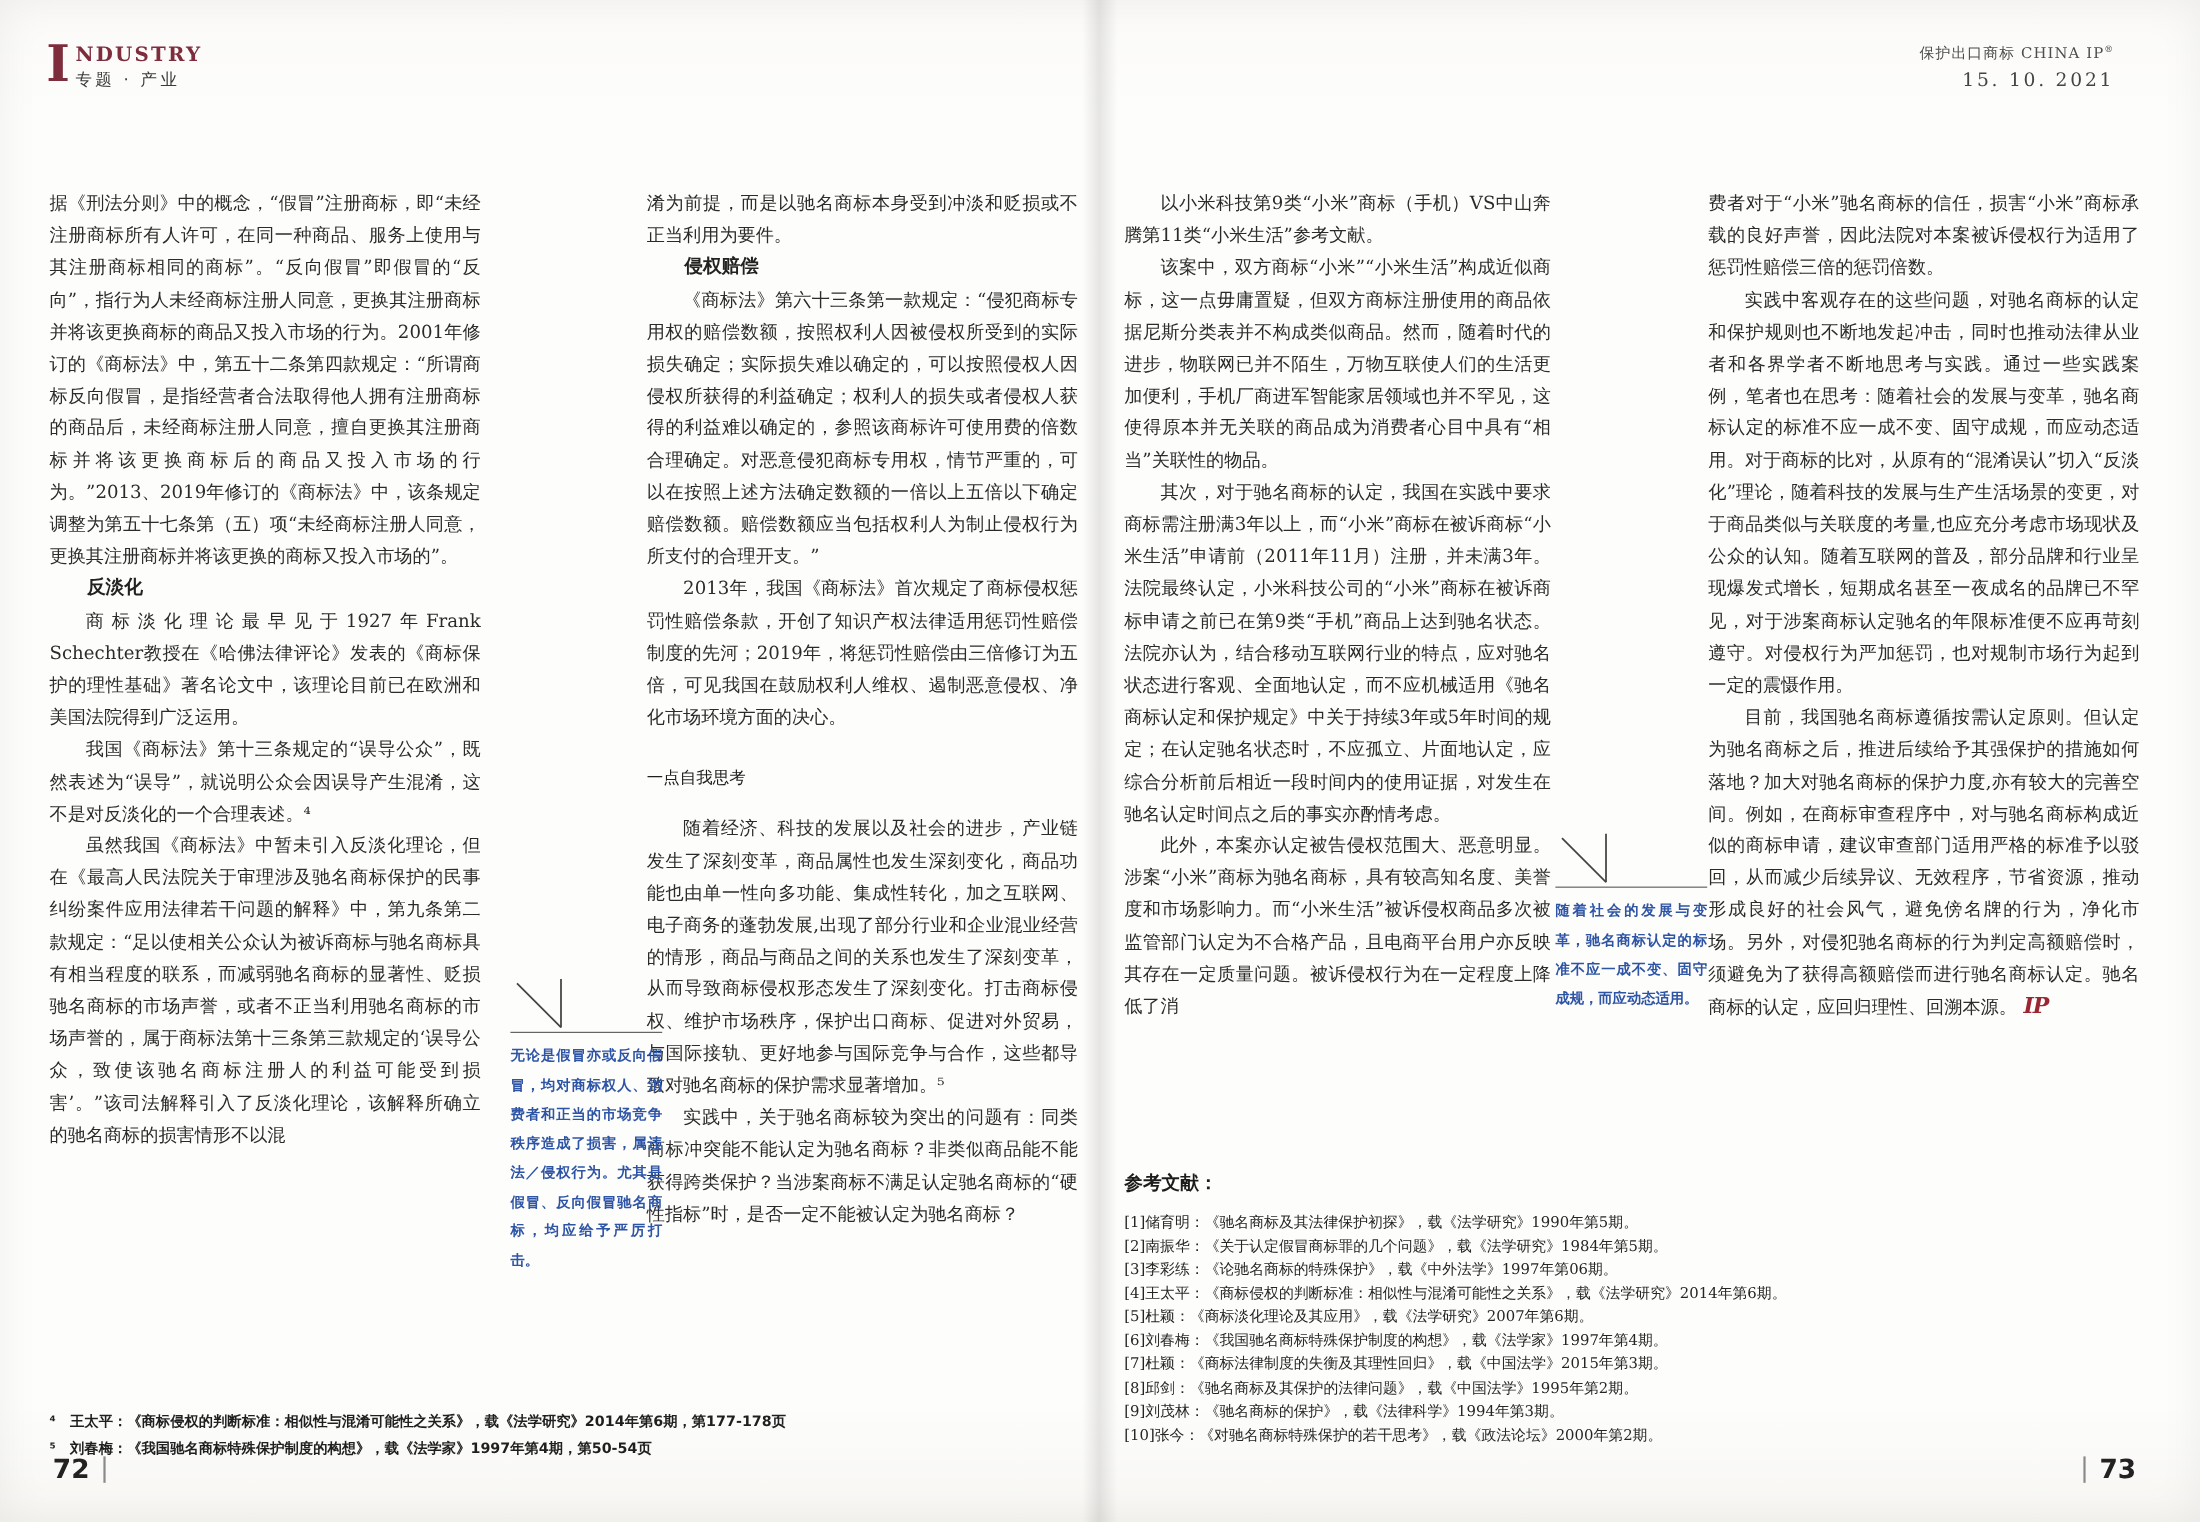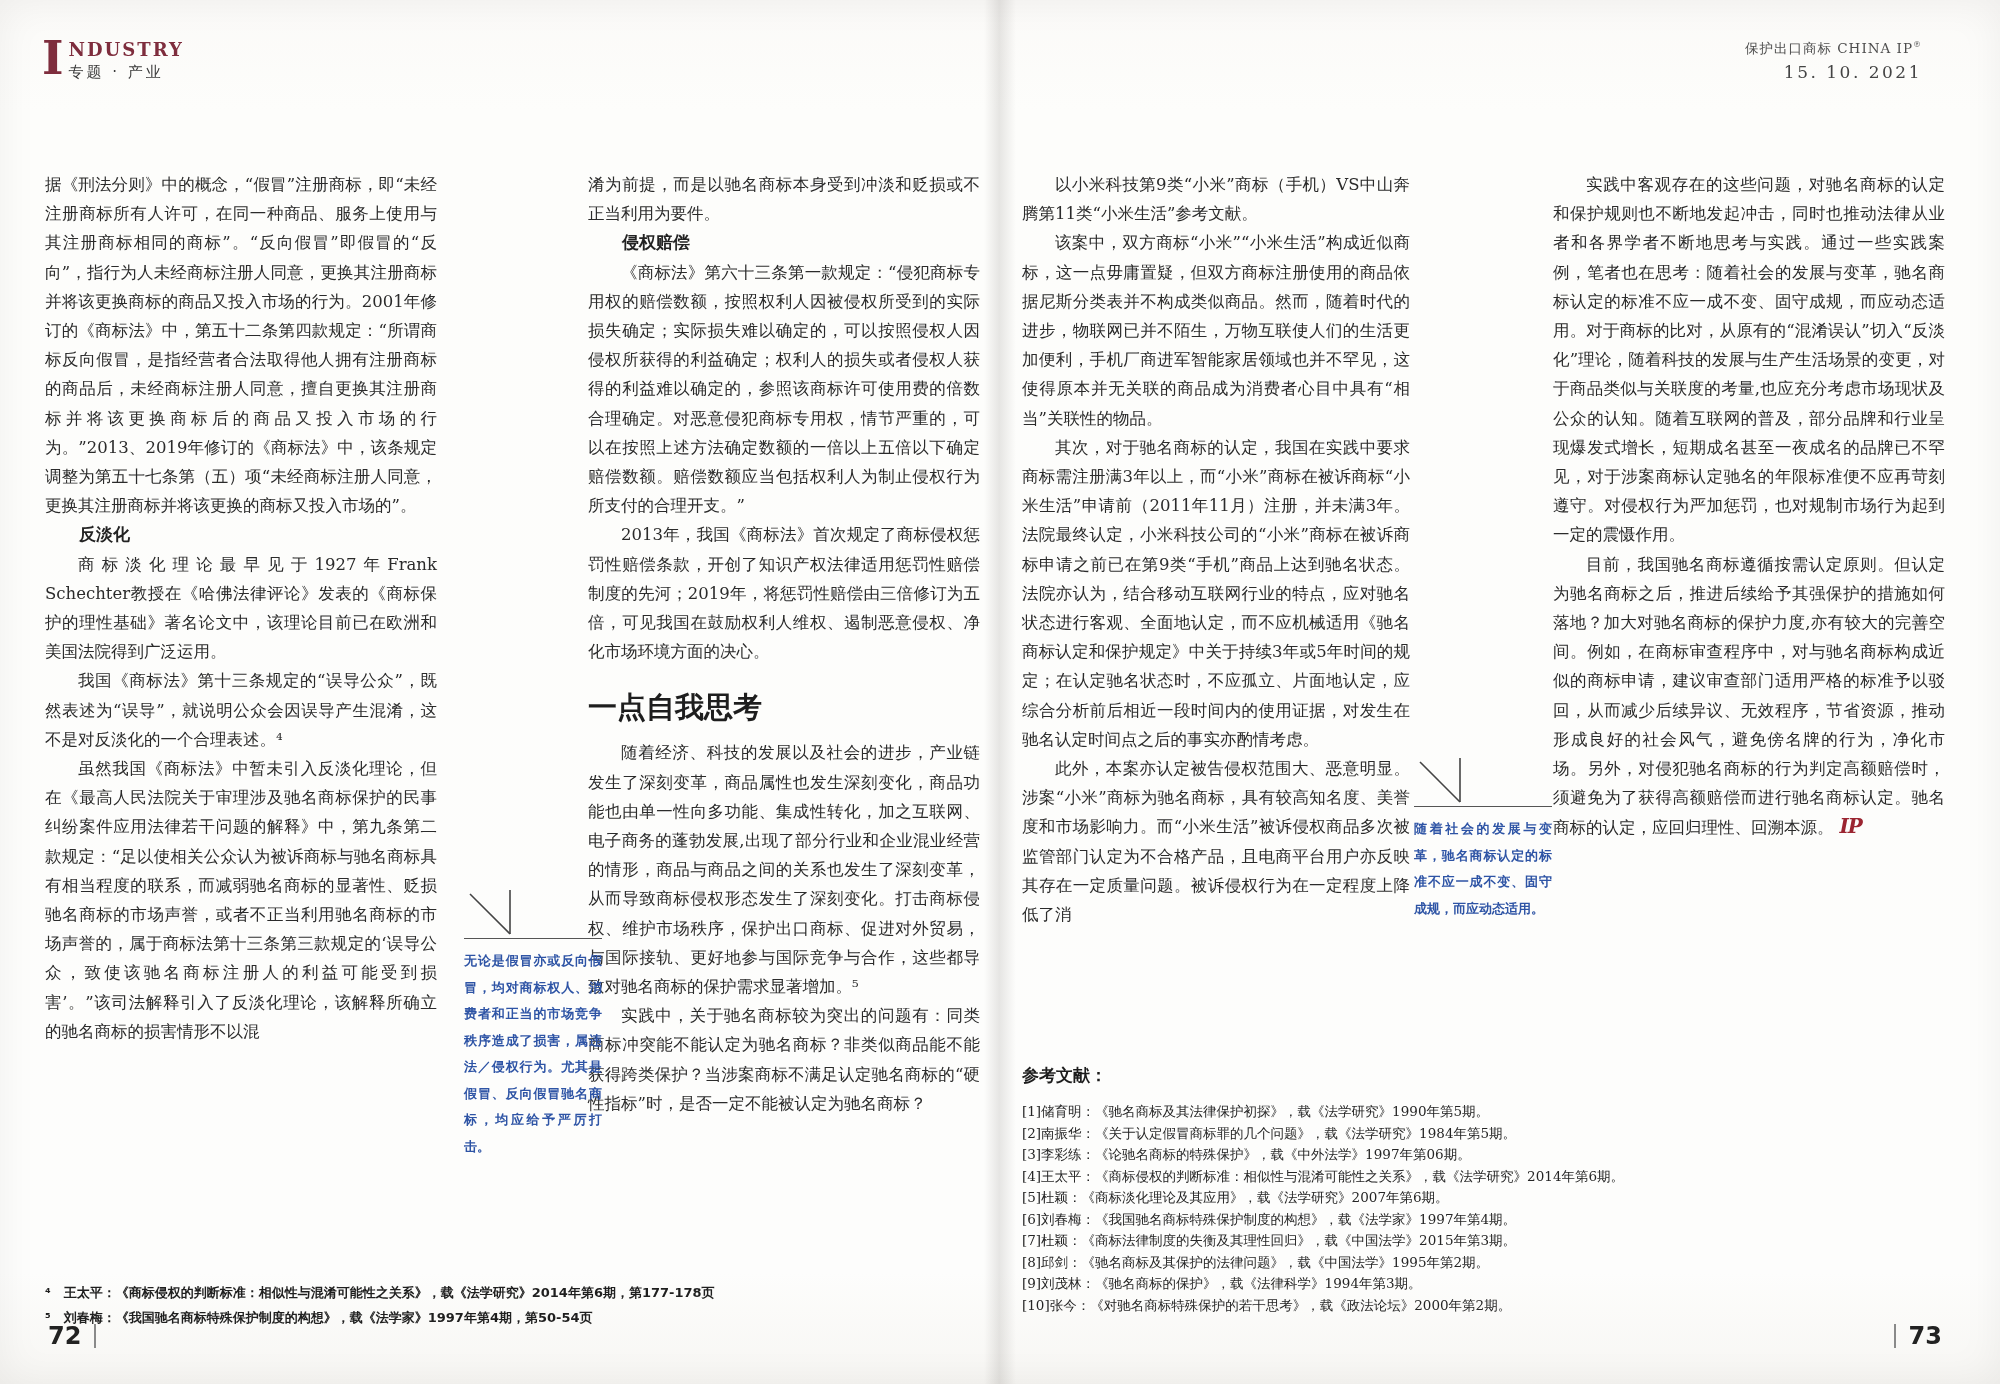--- a/index.html
+++ b/index.html
@@ -37,21 +37,21 @@
   
   .col{position:absolute;top:170px;text-align:justify;}
   .col p{margin:0;font-size:16.5px;line-height:29.2px;text-indent:2em;}
   .col p.noindent{text-indent:0;}
   .col h3{
     margin:0;font-family:"DejaVu Sans","Liberation Sans",sans-serif;
     font-size:17px;font-weight:bold;text-indent:2em;line-height:29.2px;color:#222;
   }
   .col h2{
     margin:26px 0 16px 0;font-family:"DejaVu Sans","Liberation Sans",sans-serif;
-    font-size:29px;font-weight:bold;text-indent:0;line-height:30px;color:#1e1e1e;
+    font-size:15px;font-weight:normal;text-indent:0;line-height:30px;color:#1e1e1e;
   }
   #col1{left:45px;width:392px;}
   #col2{left:588px;width:392px;}
   #col3{left:1022px;width:388px;}
   #col4{left:1553px;width:392px;}
   .endmark{
     font-family:"DejaVu Serif","Liberation Serif",serif;
     font-style:italic;font-weight:bold;color:#9b2531;font-size:20px;
     margin-left:6px;letter-spacing:-1px;
   }
@@ -124,20 +124,21 @@
       <p>随着经济、科技的发展以及社会的进步，产业链发生了深刻变革，商品属性也发生深刻变化，商品功能也由单一性向多功能、集成性转化，加之互联网、电子商务的蓬勃发展,出现了部分行业和企业混业经营的情形，商品与商品之间的关系也发生了深刻变革，从而导致商标侵权形态发生了深刻变化。打击商标侵权、维护市场秩序，保护出口商标、促进对外贸易，与国际接轨、更好地参与国际竞争与合作，这些都导致对驰名商标的保护需求显著增加。⁵</p>
       <p>实践中，关于驰名商标较为突出的问题有：同类商标冲突能不能认定为驰名商标？非类似商品能不能获得跨类保护？当涉案商标不满足认定驰名商标的“硬性指标”时，是否一定不能被认定为驰名商标？</p>
     </div>
   <div id="col3" class="col">
       <p>以小米科技第9类“小米”商标（手机）VS中山奔腾第11类“小米生活”参考文献。</p>
       <p>该案中，双方商标“小米”“小米生活”构成近似商标，这一点毋庸置疑，但双方商标注册使用的商品依据尼斯分类表并不构成类似商品。然而，随着时代的进步，物联网已并不陌生，万物互联使人们的生活更加便利，手机厂商进军智能家居领域也并不罕见，这使得原本并无关联的商品成为消费者心目中具有“相当”关联性的物品。</p>
       <p>其次，对于驰名商标的认定，我国在实践中要求商标需注册满3年以上，而“小米”商标在被诉商标“小米生活”申请前（2011年11月）注册，并未满3年。法院最终认定，小米科技公司的“小米”商标在被诉商标申请之前已在第9类“手机”商品上达到驰名状态。法院亦认为，结合移动互联网行业的特点，应对驰名状态进行客观、全面地认定，而不应机械适用《驰名商标认定和保护规定》中关于持续3年或5年时间的规定；在认定驰名状态时，不应孤立、片面地认定，应综合分析前后相近一段时间内的使用证据，对发生在驰名认定时间点之后的事实亦酌情考虑。</p>
       <p>此外，本案亦认定被告侵权范围大、恶意明显。涉案“小米”商标为驰名商标，具有较高知名度、美誉度和市场影响力。而“小米生活”被诉侵权商品多次被监管部门认定为不合格产品，且电商平台用户亦反映其存在一定质量问题。被诉侵权行为在一定程度上降低了消</p>
     </div>
   <div id="col4" class="col">
+      <p class="noindent">费者对于“小米”驰名商标的信任，损害“小米”商标承载的良好声誉，因此法院对本案被诉侵权行为适用了惩罚性赔偿三倍的惩罚倍数。</p>
       <p>实践中客观存在的这些问题，对驰名商标的认定和保护规则也不断地发起冲击，同时也推动法律从业者和各界学者不断地思考与实践。通过一些实践案例，笔者也在思考：随着社会的发展与变革，驰名商标认定的标准不应一成不变、固守成规，而应动态适用。对于商标的比对，从原有的“混淆误认”切入“反淡化”理论，随着科技的发展与生产生活场景的变更，对于商品类似与关联度的考量,也应充分考虑市场现状及公众的认知。随着互联网的普及，部分品牌和行业呈现爆发式增长，短期成名甚至一夜成名的品牌已不罕见，对于涉案商标认定驰名的年限标准便不应再苛刻遵守。对侵权行为严加惩罚，也对规制市场行为起到一定的震慑作用。</p>
       <p>目前，我国驰名商标遵循按需认定原则。但认定为驰名商标之后，推进后续给予其强保护的措施如何落地？加大对驰名商标的保护力度,亦有较大的完善空间。例如，在商标审查程序中，对与驰名商标构成近似的商标申请，建议审查部门适用严格的标准予以驳回，从而减少后续异议、无效程序，节省资源，推动形成良好的社会风气，避免傍名牌的行为，净化市场。另外，对侵犯驰名商标的行为判定高额赔偿时，须避免为了获得高额赔偿而进行驰名商标认定。驰名商标的认定，应回归理性、回溯本源。<span class="endmark">IP</span></p>
     </div>
 
   <div id="callout-left" class="callout">
     <svg class="arrow" width="48" height="48" viewBox="0 0 48 48">
       <line x1="2" y1="6" x2="42" y2="46" stroke="#444" stroke-width="1.6"></line>
       <line x1="42" y1="2" x2="42" y2="46" stroke="#444" stroke-width="1.6"></line>
     </svg>
     <div class="rule"></div>

